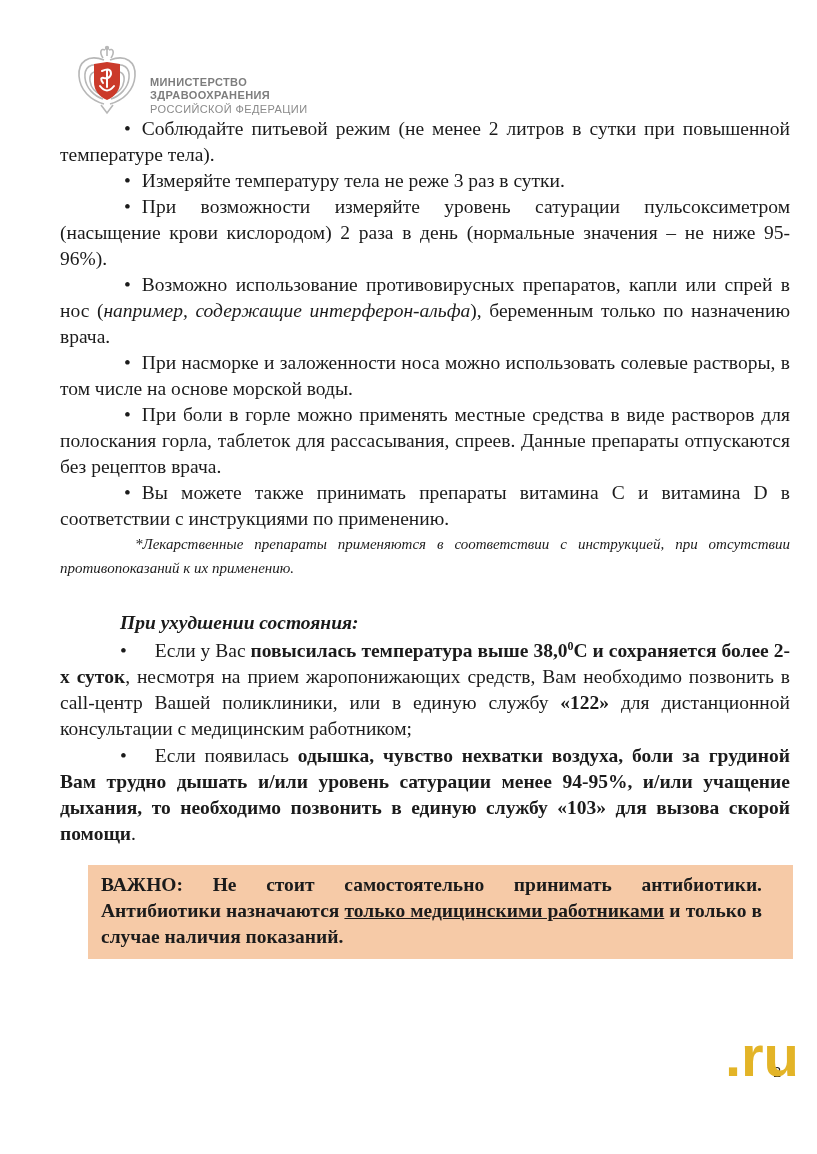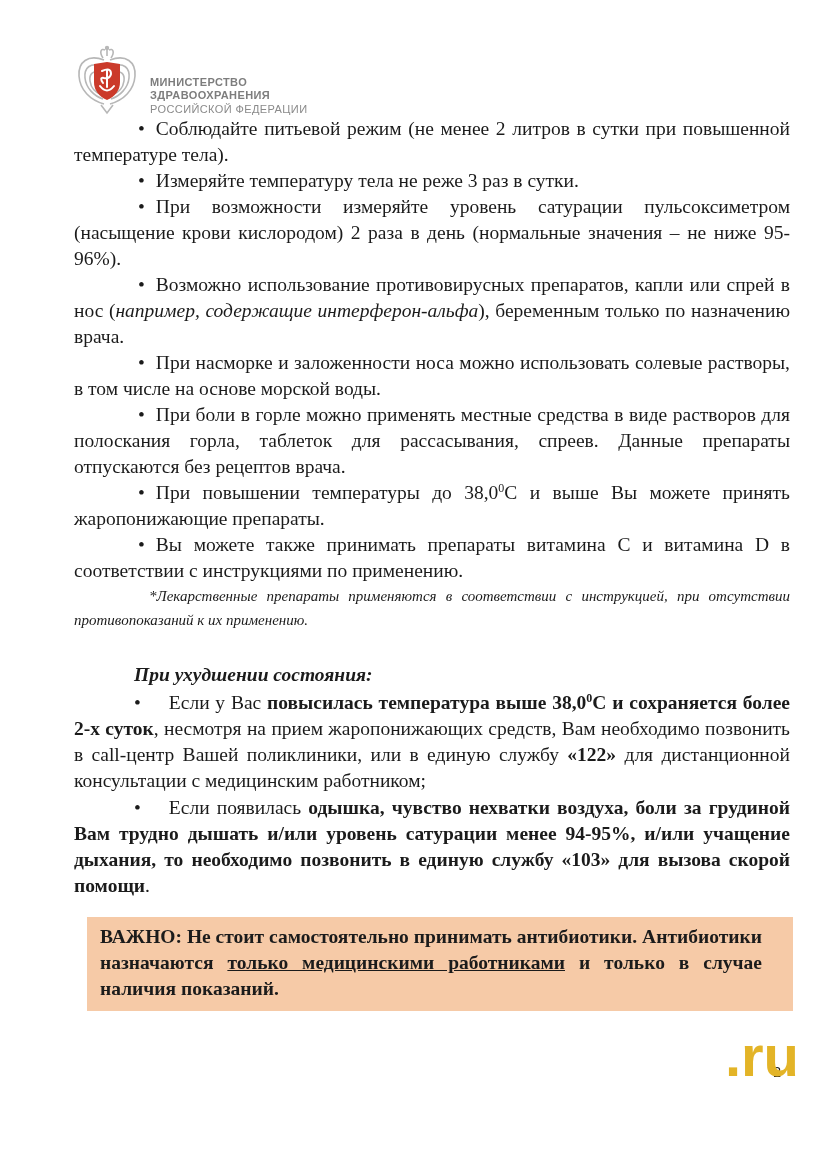--- a/index.html
+++ b/index.html
@@ -13,39 +13,39 @@
   .emblem { width:66px; height:72px; flex:0 0 auto; }
   .ministry {
     margin-left:10px; margin-top:16px;
     font-family:"Liberation Sans","DejaVu Sans",sans-serif;
     font-size:11px; line-height:13.5px; letter-spacing:0.4px; color:#7d7d7d;
   }
   .ministry .m1, .ministry .m2 { font-weight:bold; }
   .ministry .m3 { font-weight:normal; color:#8a8a8a; }
   
   .doc {
-    position:absolute; left:74px; right:27px; top:116px;
+    position:absolute; left:60px; right:27px; top:116px;
     font-size:19.5px; line-height:26px; text-align:justify;
   }
   .doc p { margin:0; }
   .li1 { text-indent:64px; }
   .li2 { text-indent:60px; }
   .bm1::before { content:"\2022"; }
   .bm1 { margin-right:11px; }
   .bm2::before { content:"\2022"; }
   .bm2 { margin-right:28px; }
   .it { font-style:italic; }
   .bd { font-weight:bold; }
   .un { text-decoration:underline; }
   sup.deg { font-size:12px; vertical-align:super; line-height:0; }
   .footnote { font-size:15px; line-height:24px; font-style:italic; text-indent:75px; }
   .heading { font-weight:bold; font-style:italic; text-indent:60px; margin-top:30px !important; margin-bottom:2px !important; }
   .gap-b2 { margin-top:1px !important; }
   .important {
-    margin-top:18px; margin-left:13px; margin-right:-3px;
+    margin-top:18px; margin-left:28px; margin-right:-3px;
     padding:7px 31px 9px 13px;
     font-weight:bold; text-align:justify;
   }
   
   .pagenum {
     position:absolute; top:1064px; right:36px;
     font-family:"Liberation Sans","DejaVu Sans",sans-serif; font-size:14px; color:#1b1b1b;
   }
   .watermark {
     position:absolute; top:1032px; right:18px;
@@ -96,21 +96,20 @@
     <p class="li1"><span class="bm1"></span><span>Измеряйте температуру тела не реже 3 раз в сутки.</span></p>
 
     <p class="li1"><span class="bm1"></span><span>При возможности измеряйте уровень сатурации пульсоксиметром (насыщение крови кислородом) 2 раза в день (нормальные значения – не ниже 95-96%).</span></p>
 
     <p class="li1"><span class="bm1"></span><span>Возможно использование противовирусных препаратов, капли или спрей в нос (</span><span class="it">например, содержащие интерферон-альфа</span><span>), беременным только по назначению врача.</span></p>
 
     <p class="li1"><span class="bm1"></span><span>При насморке и заложенности носа можно использовать солевые растворы, в том числе на основе морской воды.</span></p>
 
     <p class="li1"><span class="bm1"></span><span>При боли в горле можно применять местные средства в виде растворов для полоскания горла, таблеток для рассасывания, спреев. Данные препараты отпускаются без рецептов врача.</span></p>
 
-    <p class="li1"><span class="bm1"></span><span>При повышении температуры до 38,0</span><sup class="deg">0</sup><span>С и выше Вы можете принять жаропонижающие препараты.</span></p>
 
     <p class="li1"><span class="bm1"></span><span>Вы можете также принимать препараты витамина С и витамина D в соответствии с инструкциями по применению.</span></p>
 
     <p class="footnote">*Лекарственные препараты применяются в соответствии с инструкцией, при отсутствии противопоказаний к их применению.</p>
 
     <p class="heading">При ухудшении состояния:</p>
 
     <p class="li2"><span class="bm2"></span><span>Если у Вас </span><span class="bd">повысилась температура выше 38,0</span><sup class="deg bd">0</sup><span class="bd">С и сохраняется более 2-х суток</span><span>, несмотря на прием жаропонижающих средств, Вам необходимо позвонить в call-центр Вашей поликлиники, или в единую службу </span><span class="bd">«122»</span><span> для дистанционной консультации с медицинским работником;</span></p>
 
     <p class="li2 gap-b2"><span class="bm2"></span><span>Если появилась </span><span class="bd">одышка, чувство нехватки воздуха, боли за грудиной Вам трудно дышать и/или уровень сатурации менее 94-95%, и/или учащение дыхания, то необходимо позвонить в единую службу «103» для вызова скорой помощи</span><span>.</span></p>

